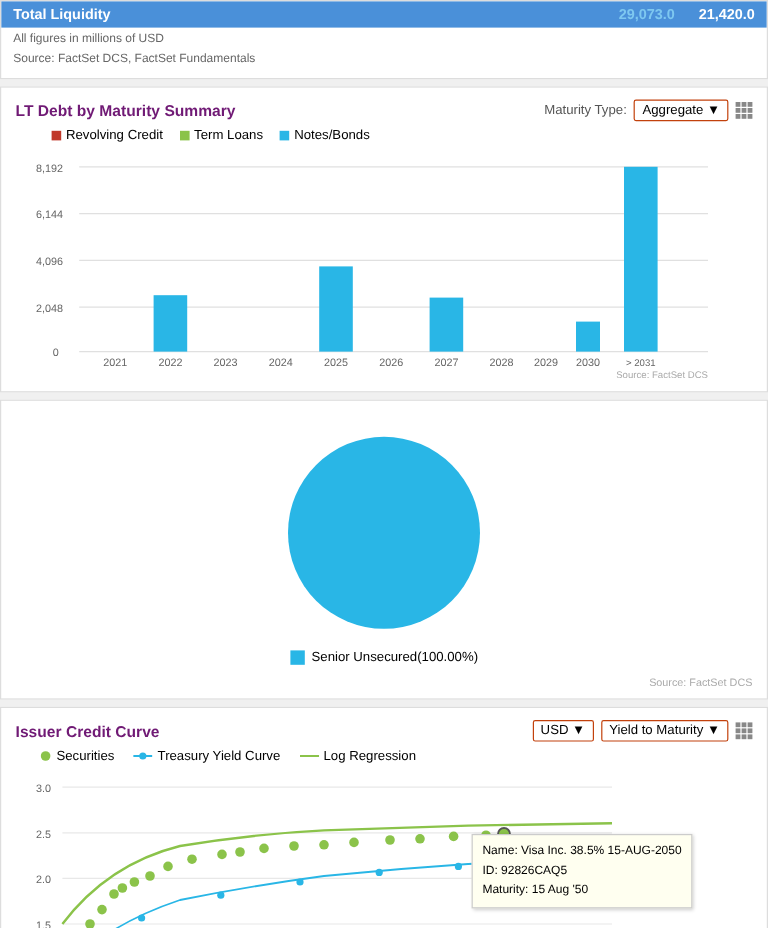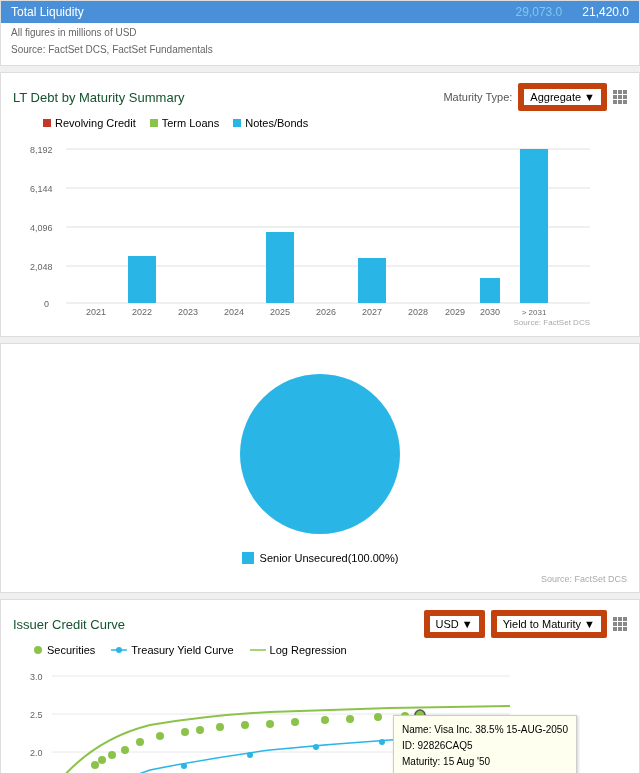--- a/index.html
+++ b/index.html
@@ -16,32 +16,32 @@
       border: 1px solid #ddd;
     }
     .section-header {
       display: flex;
       justify-content: space-between;
       align-items: center;
       margin-bottom: 6px;
     }
     .section-title {
       font-size: 13px;
-      font-weight: normal;
-      color: #14532d;
+      font-weight: bold;
+      color: #701a75;
     }
     .header-controls {
       display: flex;
       align-items: center;
       gap: 6px;
       font-size: 11px;
       color: #555;
     }
     .dropdown-btn {
-      border: 6px solid #c2410c;
+      border: 1px solid #c2410c;
       background: #fff;
       padding: 2px 6px;
       font-size: 11px;
       cursor: pointer;
       border-radius: 2px;
       display: flex;
       align-items: center;
       gap: 3px;
     }
     .grid-icon {
@@ -59,21 +59,21 @@
     }
 
     
     .total-liq {
       background: #4a90d9;
       color: #fff;
       padding: 4px 10px;
       display: flex;
       justify-content: space-between;
       font-size: 12px;
-      font-weight: normal;
+      font-weight: bold;
     }
     .total-liq .values {
       display: flex;
       gap: 20px;
     }
     .note-text {
       font-size: 10px;
       color: #666;
       margin-bottom: 6px;
     }

